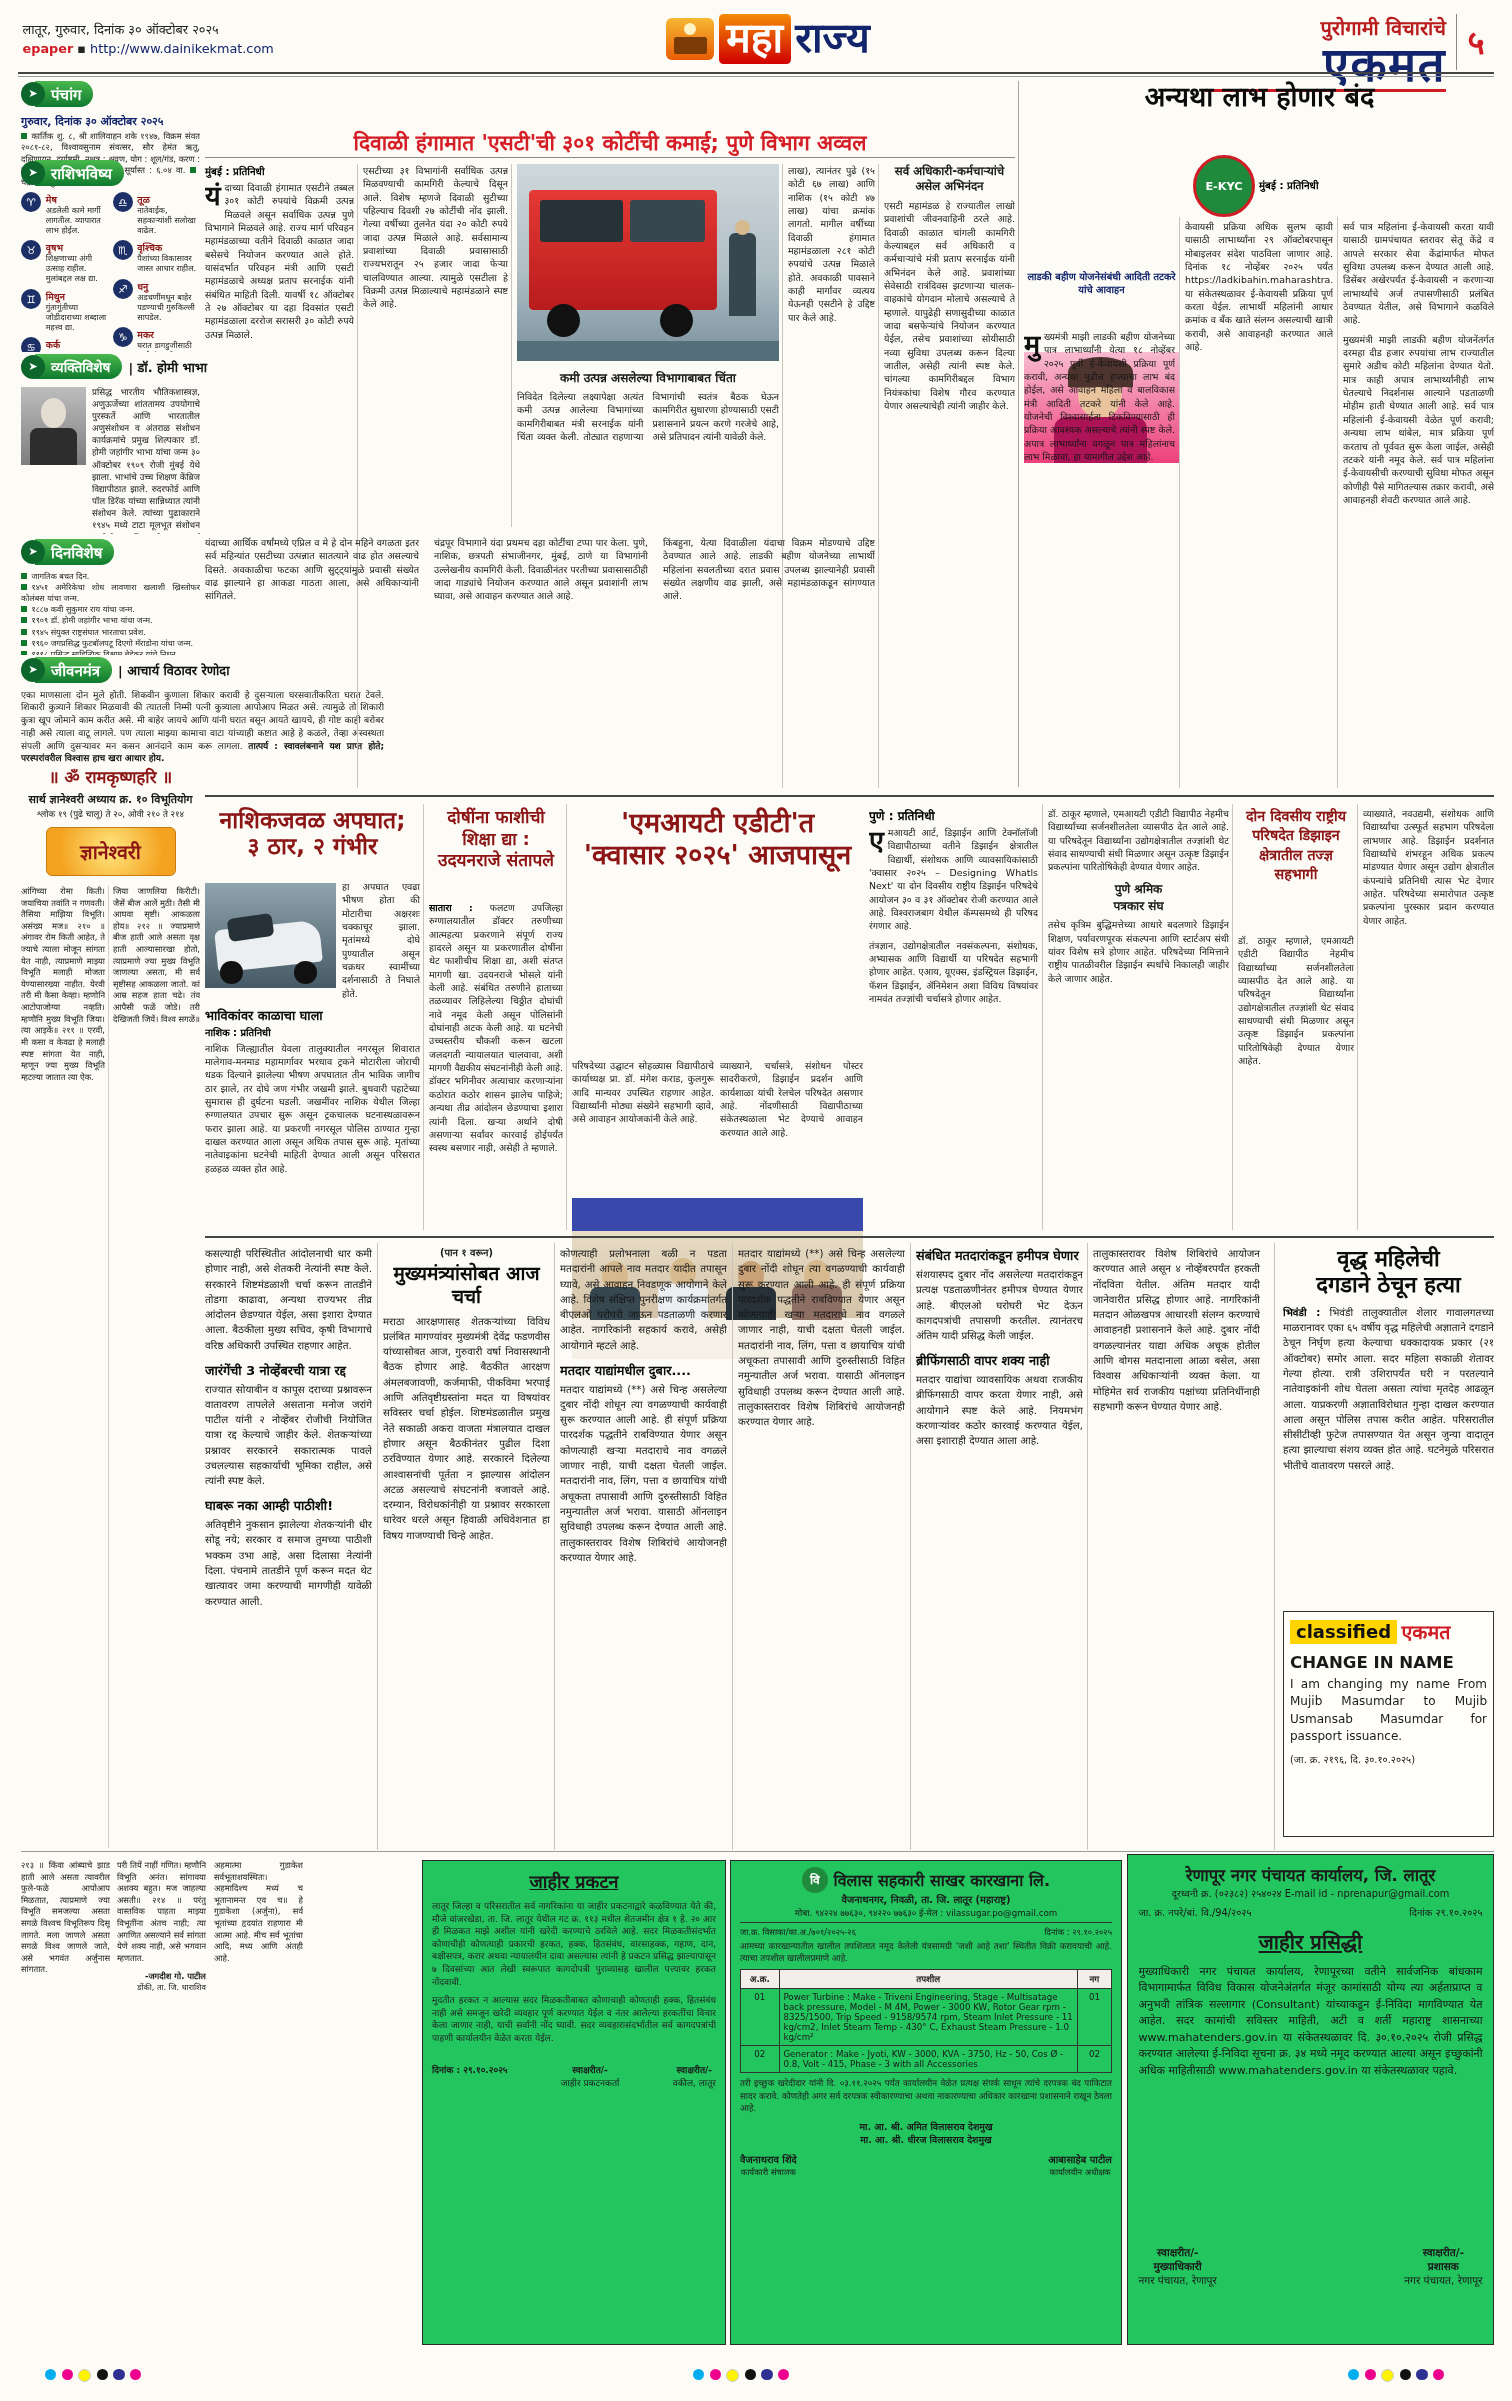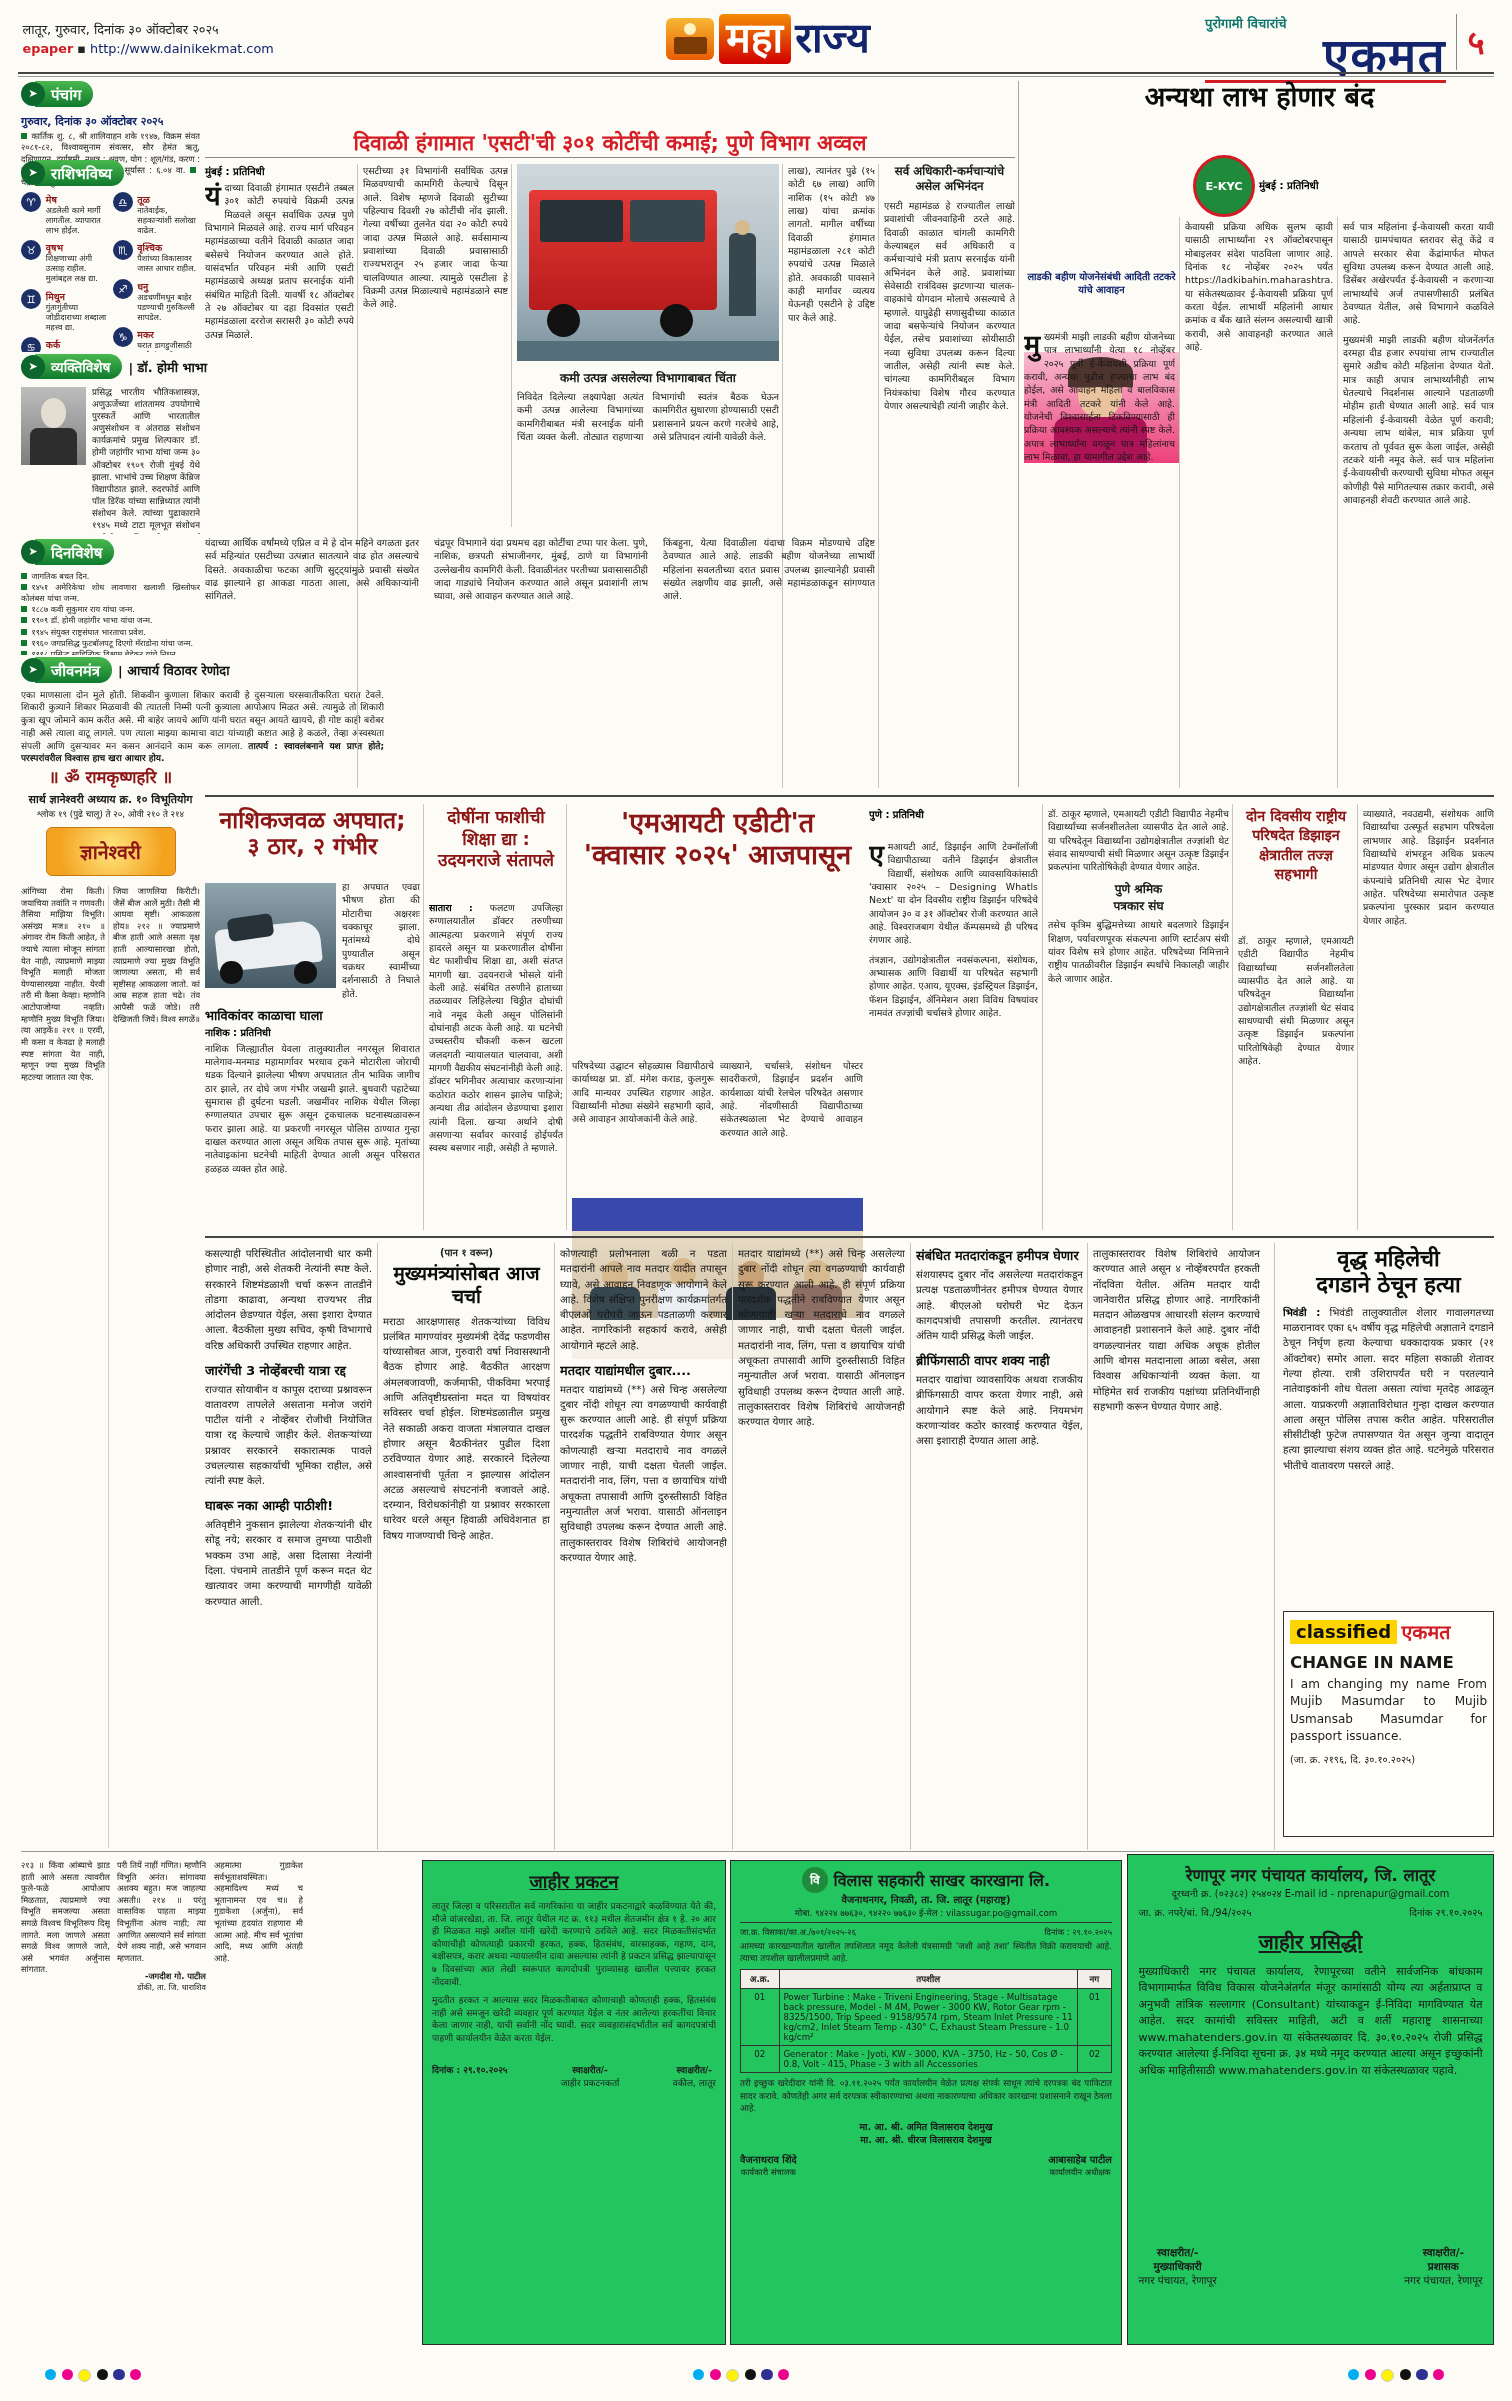--- a/index.html
+++ b/index.html
@@ -4,21 +4,21 @@
 <style>
   html,body{margin:0;padding:0;background:#e8e6e0;}
   #paper{position:relative;width:1512px;height:2401px;background:#fcfbf6;margin:0 auto;
          font-family:"DejaVu Sans",sans-serif;color:#1a1a1a;overflow:hidden;}
   .abs{position:absolute;}
   .hr{background:#444;}
   .vr{background:#c7c4bc;width:0.8px;}
   
   .hdr-small{font-size:12.8px;line-height:1.5;color:#222;}
   .brand{font-size:47px;font-weight:bold;color:#12246b;letter-spacing:1.5px;line-height:1;}
-  .tagline{font-size:13px;font-weight:bold;color:#0f766e;}
+  .tagline{font-size:20px;font-weight:bold;color:#b91c1c;text-align:right;}
   .pageno{font-size:33px;font-weight:bold;color:#d01c24;text-align:center;}
   
   .sec-h{display:flex;align-items:center;height:25.6px;}
   .sec-h .ic{width:24px;height:24px;border-radius:50%;background:#0d662c;color:#fff;display:flex;
              align-items:center;justify-content:center;font-size:11.3px;z-index:2;flex:0 0 24px;}
   .sec-h .pill{margin-left:-10.5px;padding:3px 12px 3px 16.6px;background:linear-gradient(180deg,#49b84d,#0f7a2e);
                color:#fff;font-weight:bold;font-size:15px;border-radius:0 12.8px 12.8px 0;white-space:nowrap;}
   .sec-h .after{margin-left:6px;font-weight:bold;font-size:12.8px;color:#111;white-space:nowrap;}
   .bt{font-size:9.4px;line-height:1.42;text-align:justify;color:#161616;overflow:hidden;}
   .bt2{font-size:10.2px;line-height:1.5;text-align:justify;color:#161616;overflow:hidden;}
@@ -304,21 +304,21 @@
     <div style="position:absolute;left:86px;top:86px;width:50px;height:36px;background:#eceff1;border-radius:7.5px 7.5px 0 0;"></div>
     <div style="position:absolute;left:166px;top:63px;width:25.6px;height:29px;background:#c9a177;border-radius:50%;"></div>
     <div style="position:absolute;left:154px;top:89px;width:50px;height:33px;background:#263238;border-radius:7.5px 7.5px 0 0;"></div>
     <div style="position:absolute;left:232px;top:62px;width:25.6px;height:29px;background:#d7b98e;border-radius:50%;"></div>
     <div style="position:absolute;left:220px;top:87px;width:50px;height:35px;background:#8d6e63;border-radius:7.5px 7.5px 0 0;"></div>
   </div>
   <div class="abs bt" style="left:572px;top:1059px;width:142px;height:172px;">परिषदेच्या उद्घाटन सोहळ्यास विद्यापीठाचे कार्याध्यक्ष प्रा. डॉ. मंगेश कराड, कुलगुरू आदि मान्यवर उपस्थित राहणार आहेत. विद्यार्थ्यांनी मोठ्या संख्येने सहभागी व्हावे, असे आवाहन आयोजकांनी केले आहे.</div>
   <div class="abs bt" style="left:720px;top:1059px;width:143px;height:172px;">व्याख्याने, चर्चासत्रे, संशोधन पोस्टर सादरीकरणे, डिझाईन प्रदर्शन आणि कार्यशाळा यांची रेलचेल परिषदेत असणार आहे. नोंदणीसाठी विद्यापीठाच्या संकेतस्थळाला भेट देण्याचे आवाहन करण्यात आले आहे.</div>
 
   <div class="abs" style="left:869px;top:807px;width:169px;height:423px;overflow:hidden;">
-    <div class="dl" style="font-size:10px;margin-bottom:19px;">पुणे : प्रतिनिधी</div>
+    <div class="dl" style="font-size:12px;margin-bottom:2px;">पुणे : प्रतिनिधी</div>
     <div class="bt"><span class="dropcap">ए</span><span>मआयटी आर्ट, डिझाईन आणि टेक्नॉलॉजी विद्यापीठाच्या वतीने डिझाईन क्षेत्रातील विद्यार्थी, संशोधक आणि व्यावसायिकांसाठी 'क्वासार २०२५ – Designing Whatls Next' या दोन दिवसीय राष्ट्रीय डिझाईन परिषदेचे आयोजन ३० व ३१ ऑक्टोबर रोजी करण्यात आले आहे. विश्वराजबाग येथील कॅम्पसमध्ये ही परिषद रंगणार आहे.</span></div>
     <div class="bt" style="margin-top:6px;">तंत्रज्ञान, उद्योगक्षेत्रातील नवसंकल्पना, संशोधक, अभ्यासक आणि विद्यार्थी या परिषदेत सहभागी होणार आहेत. एआय, यूएक्स, इंडस्ट्रियल डिझाईन, फॅशन डिझाईन, ॲनिमेशन अशा विविध विषयांवर नामवंत तज्ज्ञांची चर्चासत्रे होणार आहेत.</div>
   </div>
   <div class="abs vr" style="left:1042px;top:804px;height:426px;"></div>
   <div class="abs" style="left:1048px;top:807px;width:181px;height:423px;overflow:hidden;">
     <div class="bt">डॉ. ठाकूर म्हणाले, एमआयटी एडीटी विद्यापीठ नेहमीच विद्यार्थ्यांच्या सर्जनशीलतेला व्यासपीठ देत आले आहे. या परिषदेतून विद्यार्थ्यांना उद्योगक्षेत्रातील तज्ज्ञांशी थेट संवाद साधण्याची संधी मिळणार असून उत्कृष्ट डिझाईन प्रकल्पांना पारितोषिकेही देण्यात येणार आहेत.</div>
     <div class="center" style="font-weight:bold;font-size:12px;margin:6px 0 0 0;">पुणे श्रमिक</div>
     <div class="center" style="font-weight:bold;font-size:12px;margin:0 0 4.5px 0;">पत्रकार संघ</div>
     <div class="bt">तसेच कृत्रिम बुद्धिमत्तेच्या आधारे बदलणारे डिझाईन शिक्षण, पर्यावरणपूरक संकल्पना आणि स्टार्टअप संधी यांवर विशेष सत्रे होणार आहेत. परिषदेच्या निमित्ताने राष्ट्रीय पातळीवरील डिझाईन स्पर्धांचे निकालही जाहीर केले जाणार आहेत.</div>
   </div>

